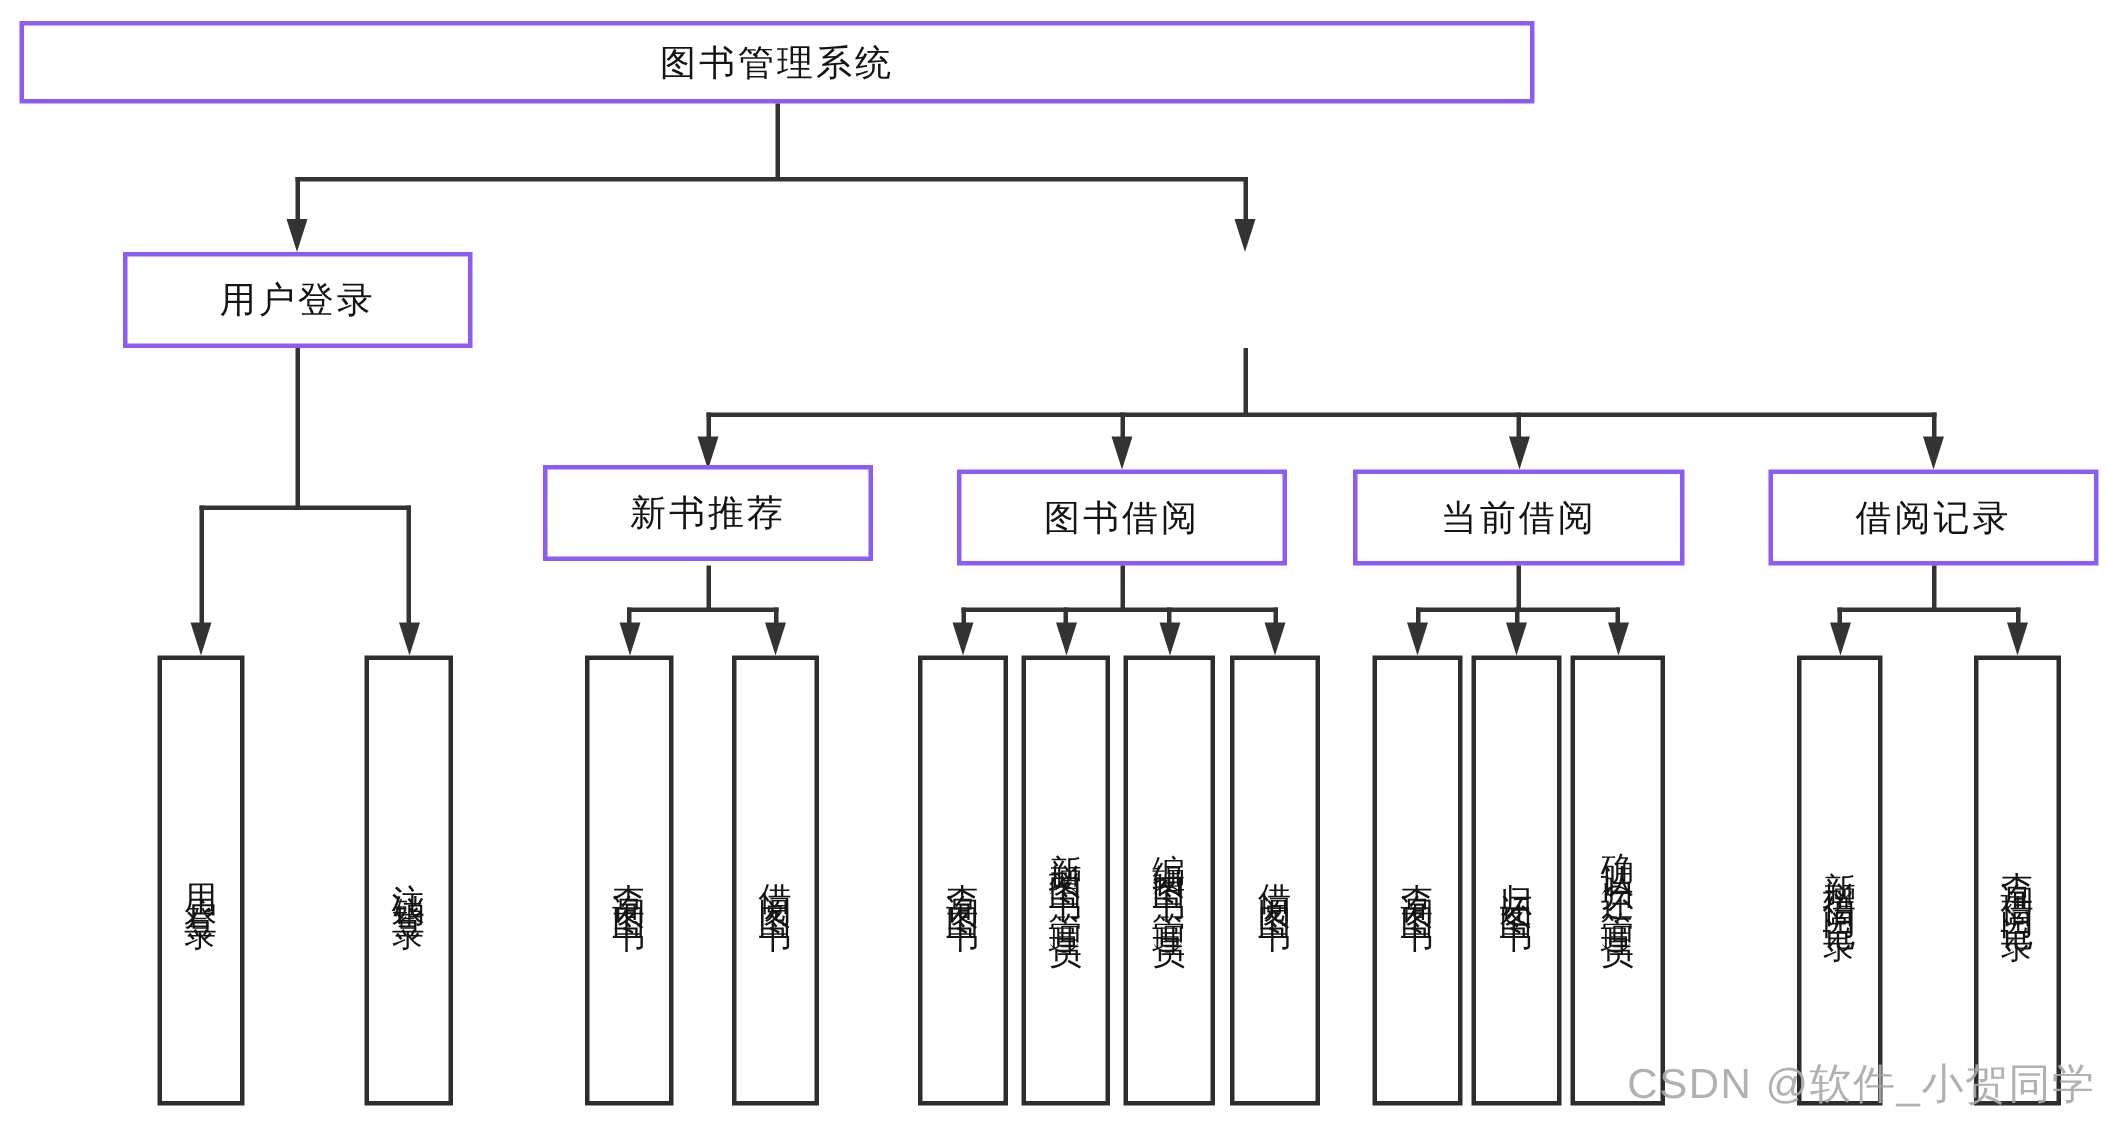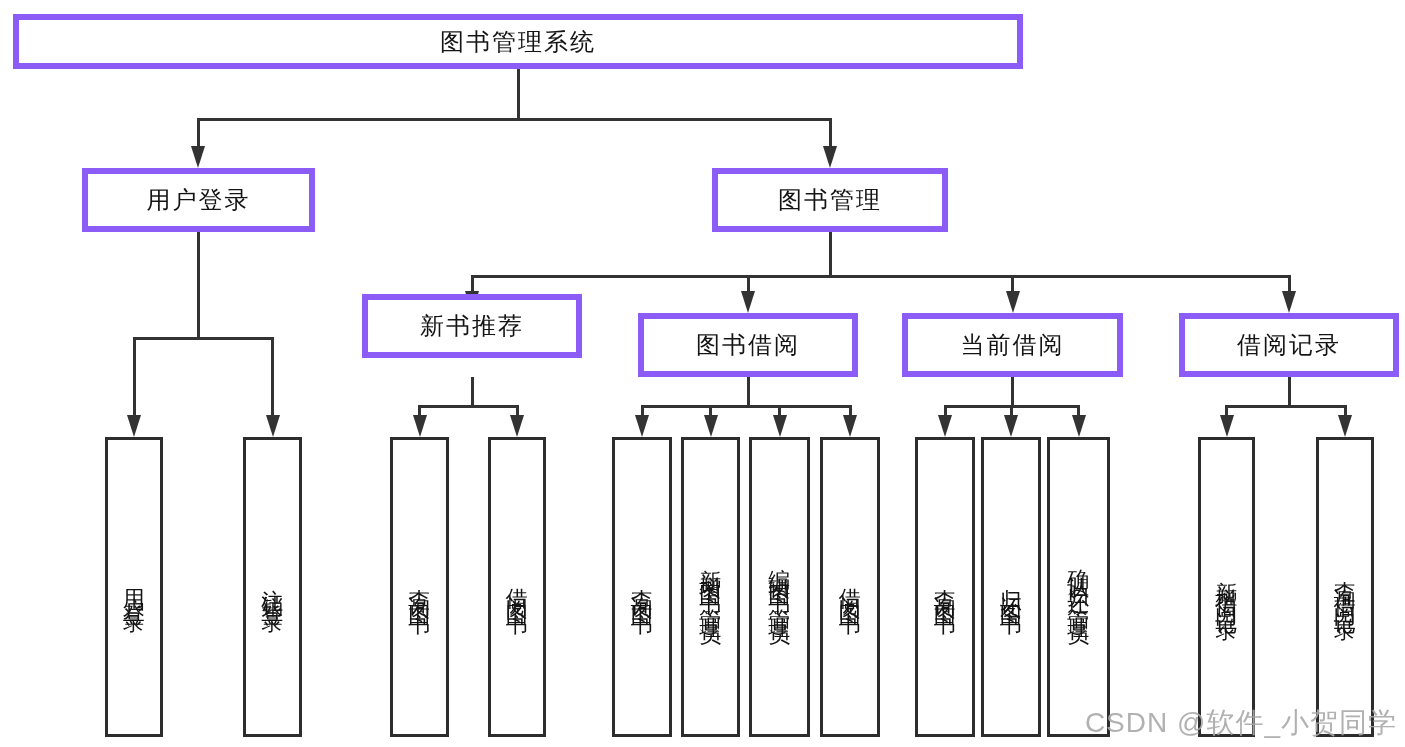--- a/index.html
+++ b/index.html
@@ -2,21 +2,21 @@
 <html><head>
 <meta charset="utf-8">
 <style>
   html,body{margin:0;padding:0;background:#fff;}
   #canvas{
     position:relative;width:1405px;height:747px;background:#ffffff;overflow:hidden;
     font-family:"Liberation Sans","DejaVu Sans",sans-serif;color:#111;
   }
   
   .hbox{
-    position:absolute;box-sizing:border-box;border:6px solid #8b5cf6;background:#fff;
+    position:absolute;box-sizing:border-box;border:3px solid #8b5cf6;background:#fff;
     display:flex;align-items:center;justify-content:center;
     font-size:24px;letter-spacing:2px;color:#141414;
   }
   .vbox{
     position:absolute;box-sizing:border-box;border:3px solid #2d2d2d;background:#fff;
     display:flex;align-items:center;justify-content:center;color:#141414;
   }
   .vtext{
     writing-mode:vertical-rl;text-orientation:mixed;
     font-size:22px;letter-spacing:8px;line-height:1.15;white-space:nowrap;
@@ -44,43 +44,40 @@
   <div class="vl" style="left:516.5px;top:69px;height:51px"></div>
   <div class="hl" style="left:196.5px;top:118px;width:635px"></div>
   <div class="vl" style="left:196.5px;top:118px;height:32px"></div>
   <div class="ar" style="left:191px;top:146px"></div>
   <div class="vl" style="left:828.5px;top:118px;height:32px"></div>
   <div class="ar" style="left:823px;top:146px"></div>
 
   <div class="hbox" style="left:82px;top:168px;width:233px;height:64px">
     <span>用户登录</span>
   </div>
-  <div class="hbox" style="left:712px;top:168px;width:236px;height:64px">
-    <span>图书管理</span>
-  </div>
 
   <div class="vl" style="left:196.5px;top:232px;height:107px"></div>
   <div class="hl" style="left:132.5px;top:337px;width:141.5px"></div>
   <div class="vl" style="left:132.5px;top:337px;height:80px"></div>
   <div class="ar" style="left:127px;top:415px"></div>
   <div class="vl" style="left:271px;top:337px;height:80px"></div>
   <div class="ar" style="left:265.5px;top:415px"></div>
 
   <div class="vl" style="left:828.5px;top:232px;height:46px"></div>
   <div class="hl" style="left:470.5px;top:275px;width:820px"></div>
   <div class="vl" style="left:470.5px;top:275px;height:18px"></div>
   <div class="ar" style="left:465px;top:291px"></div>
   <div class="vl" style="left:746.5px;top:275px;height:18px"></div>
   <div class="ar" style="left:741px;top:291px"></div>
   <div class="vl" style="left:1011px;top:275px;height:18px"></div>
   <div class="ar" style="left:1005.5px;top:291px"></div>
   <div class="vl" style="left:1287.5px;top:275px;height:18px"></div>
   <div class="ar" style="left:1282px;top:291px"></div>
 
-  <div class="hbox" style="left:362px;top:294px;width:220px;height:64px">
+  <div class="hbox" style="left:362px;top:310px;width:220px;height:64px">
     <span>新书推荐</span>
   </div>
   <div class="hbox" style="left:638px;top:313px;width:220px;height:64px">
     <span>图书借阅</span>
   </div>
   <div class="hbox" style="left:902px;top:313px;width:221px;height:64px">
     <span>当前借阅</span>
   </div>
   <div class="hbox" style="left:1179px;top:313px;width:220px;height:64px">
     <span>借阅记录</span>

